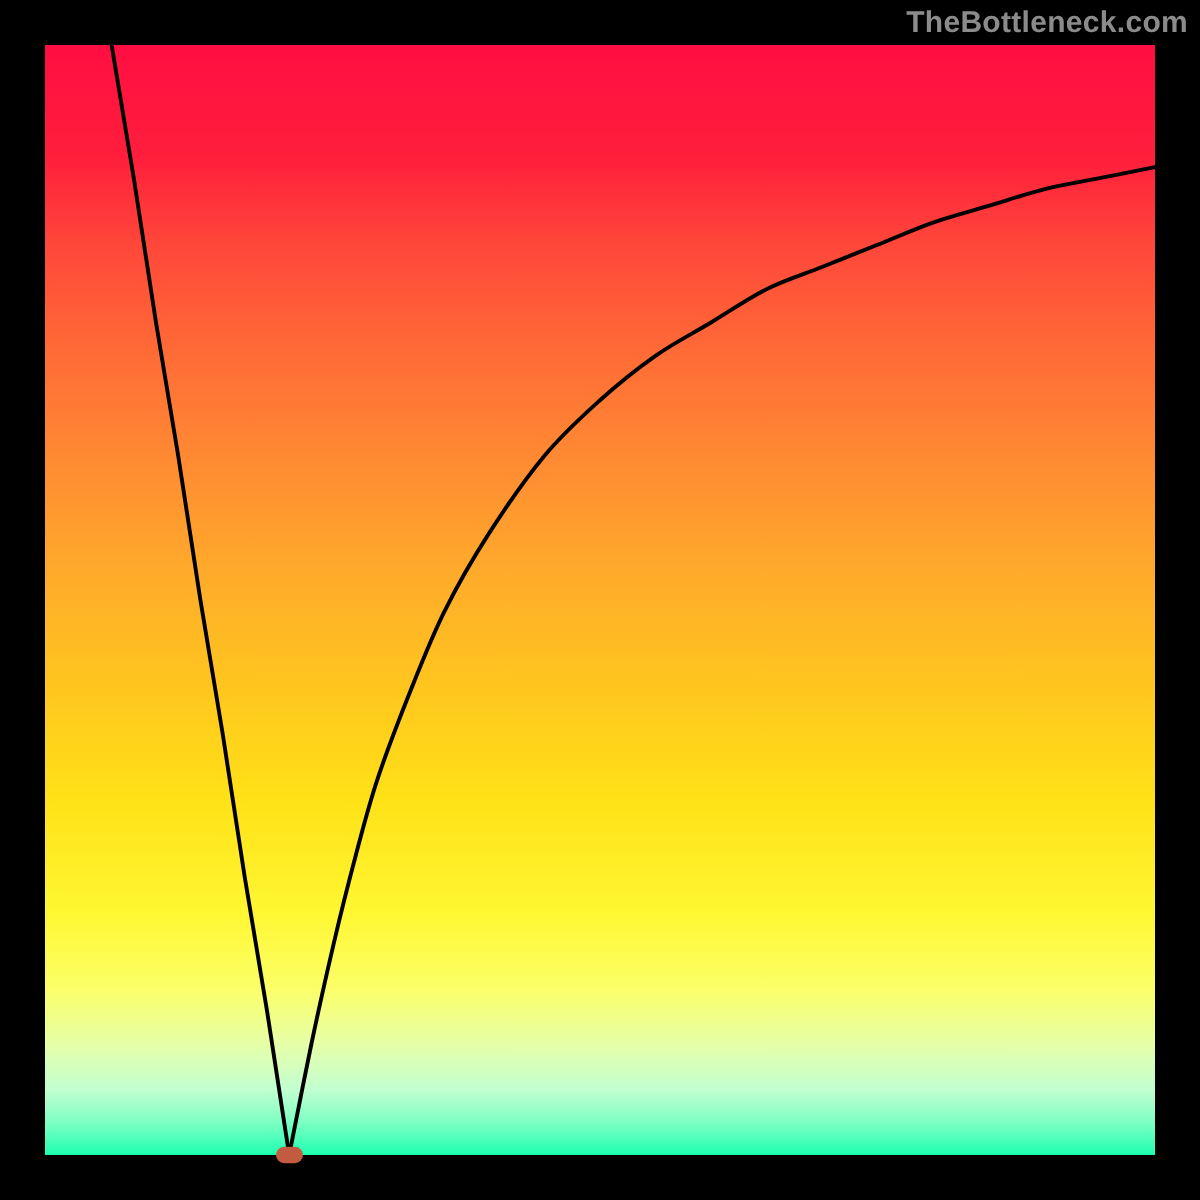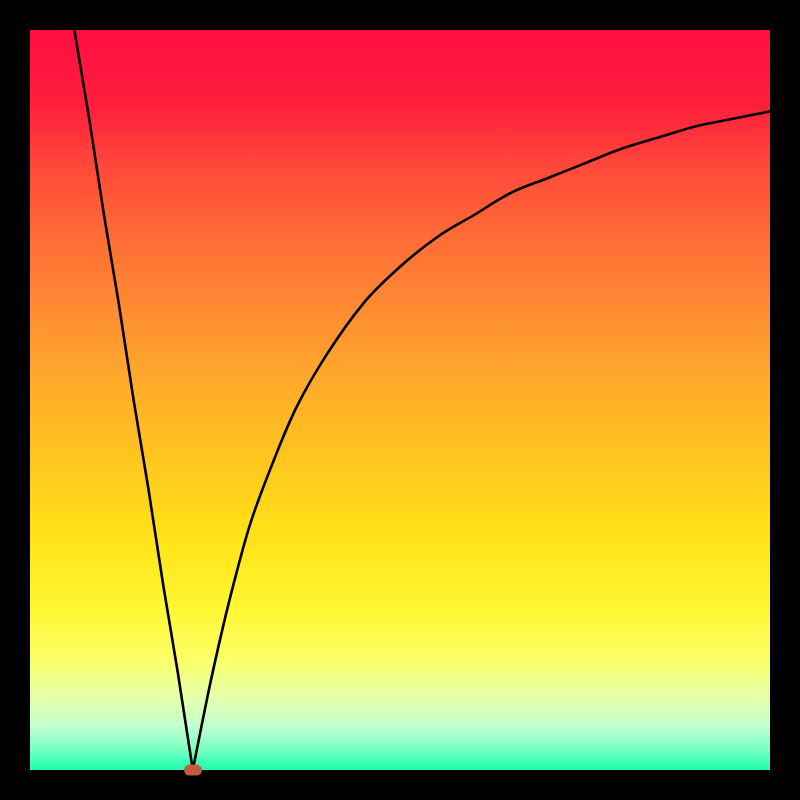--- a/index.html
+++ b/index.html
@@ -56,20 +56,21 @@
     font-size: 20px;
     font-weight: bold;
     color: #8b8b8b;
     letter-spacing: 0.2px;
   }
 </style>
 </head>
 <body>
 
 <div class="frame">
+  <div class="watermark">TheBottleneck.com</div>
 
   <div class="plot-area">
     <svg class="curve-svg" viewBox="0 0 740 740" preserveAspectRatio="none">
       <path id="left-path" fill="none" stroke="#000" stroke-width="2.6" stroke-linecap="round" d="M44.4 0.0 L59.2 88.8 L74.0 185.0 L88.8 273.8 L103.6 370.0 L118.4 458.8 L133.2 555.0 L148.0 643.8 L162.8 740.0"></path>
       <path id="right-path" fill="none" stroke="#000" stroke-width="2.6" stroke-linecap="round" d="M 162.8 740.0 C 165.3 727.7, 172.7 689.4, 177.6 666.0 C 182.5 642.6, 187.5 620.4, 192.4 599.4 C 197.3 578.4, 202.3 558.7, 207.2 540.2 C 212.1 521.7, 215.8 506.9, 222.0 488.4 C 228.2 469.9, 236.8 447.7, 244.2 429.2 C 251.6 410.7, 257.8 394.7, 266.4 377.4 C 275.0 360.1, 284.9 342.9, 296.0 325.6 C 307.1 308.3, 320.7 288.6, 333.0 273.8 C 345.3 259.0, 357.7 247.9, 370.0 236.8 C 382.3 225.7, 394.7 215.8, 407.0 207.2 C 419.3 198.6, 431.7 192.4, 444.0 185.0 C 456.3 177.6, 468.7 169.0, 481.0 162.8 C 493.3 156.6, 505.7 152.9, 518.0 148.0 C 530.3 143.1, 542.7 138.1, 555.0 133.2 C 567.3 128.3, 579.7 122.7, 592.0 118.4 C 604.3 114.1, 616.7 111.0, 629.0 107.3 C 641.3 103.6, 653.7 99.3, 666.0 96.2 C 678.3 93.1, 690.7 91.3, 703.0 88.8 C 715.3 86.3, 733.8 82.6, 740.0 81.4"></path>
     </svg>
     <div id="marker" class="marker" style="left: 162.8px; top: 740px;"></div>
   </div>
 </div>
 

